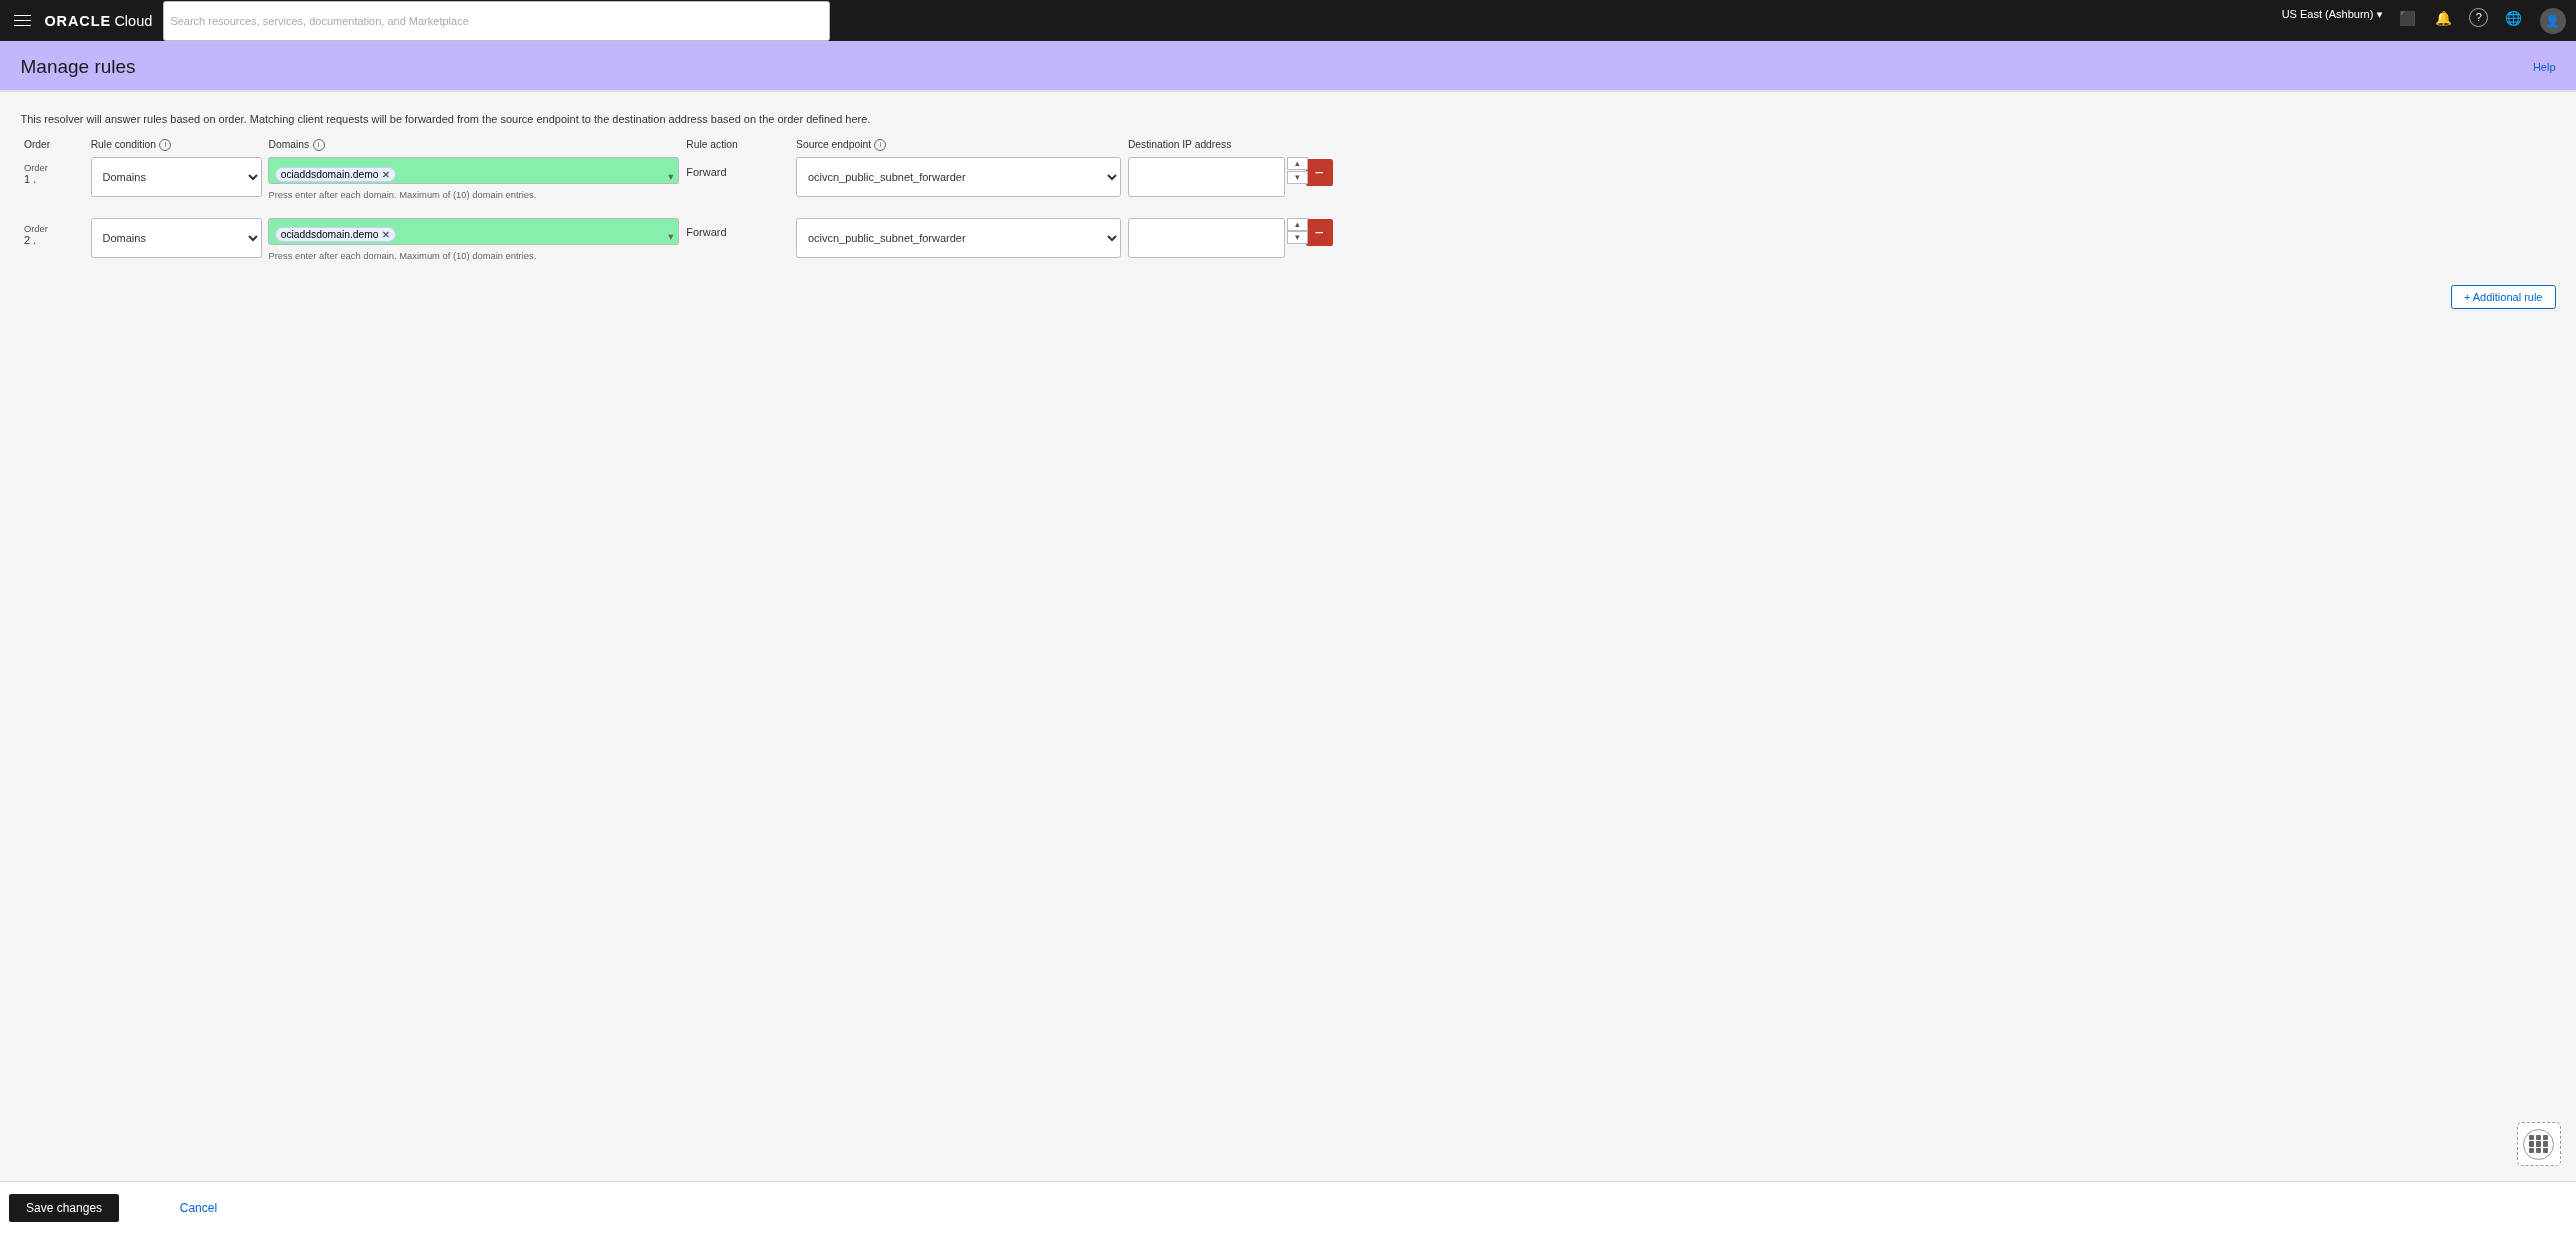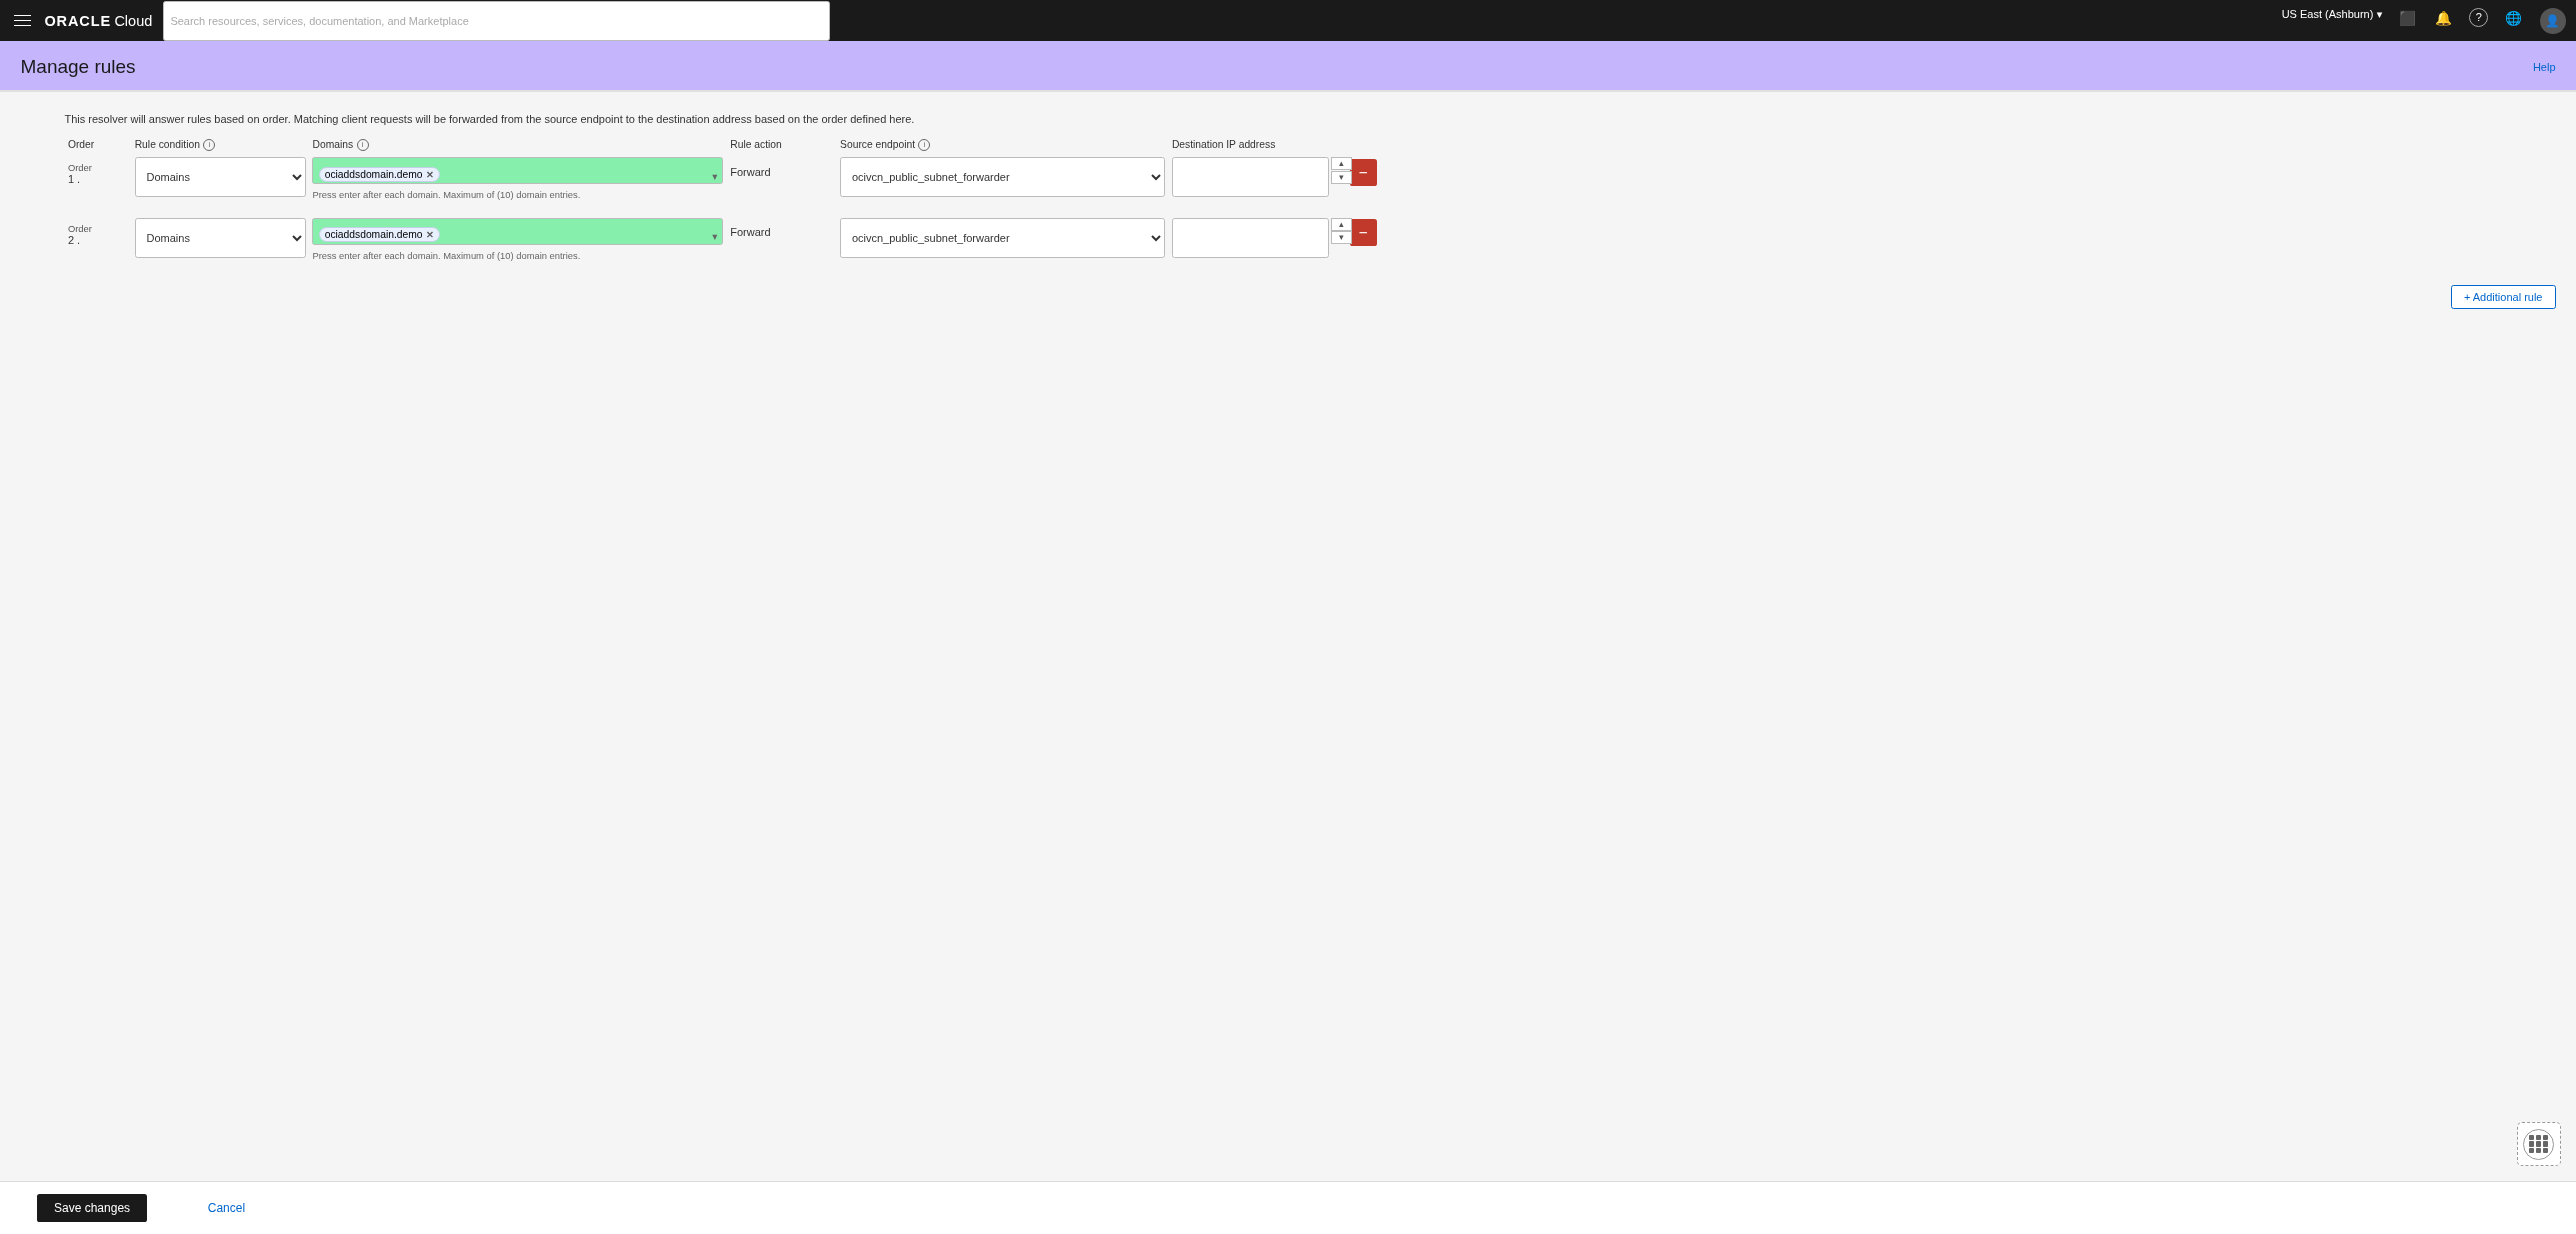--- a/index.html
+++ b/index.html
@@ -117,21 +117,20 @@
       color: #0066cc;
       font-size: 11px;
       text-decoration: none;
       cursor: pointer;
     }
 
     
     .main-content {
       padding: 20.5px 20.5px;
       flex: 1;
-      margin-left: 44px;
     }
     .description-text {
       font-size: 11px;
       color: #333;
       margin-bottom: 13.7px;
     }
 
     
     .rules-header {
       display: grid;
@@ -354,21 +353,21 @@
       width: 5.1px;
       height: 5.1px;
       background: #666;
       border-radius: 0.9px;
     }
 
     
     .page-footer {
       background: #fff;
       border-top: 0.9px solid #ddd;
-      padding: 12px 37px;
+      padding: 12px 9px;
       display: flex;
       align-items: center;
       gap: 13.7px;
     }
     .save-btn {
       background: #1a1a1a;
       color: #fff;
       border: none;
       border-radius: 2.6px;
       padding: 6.8px 17px;

